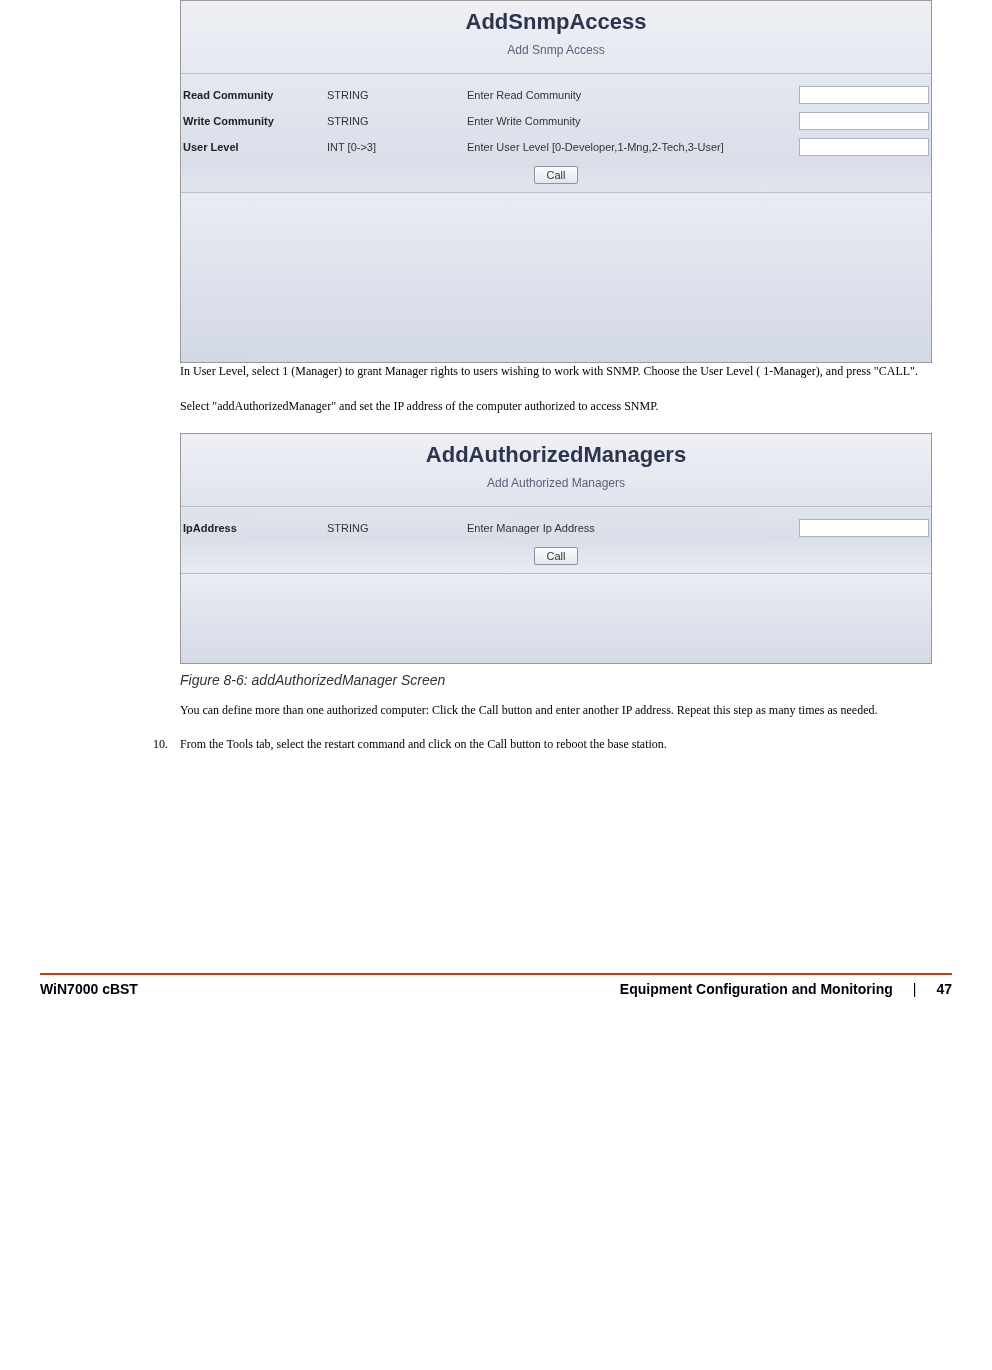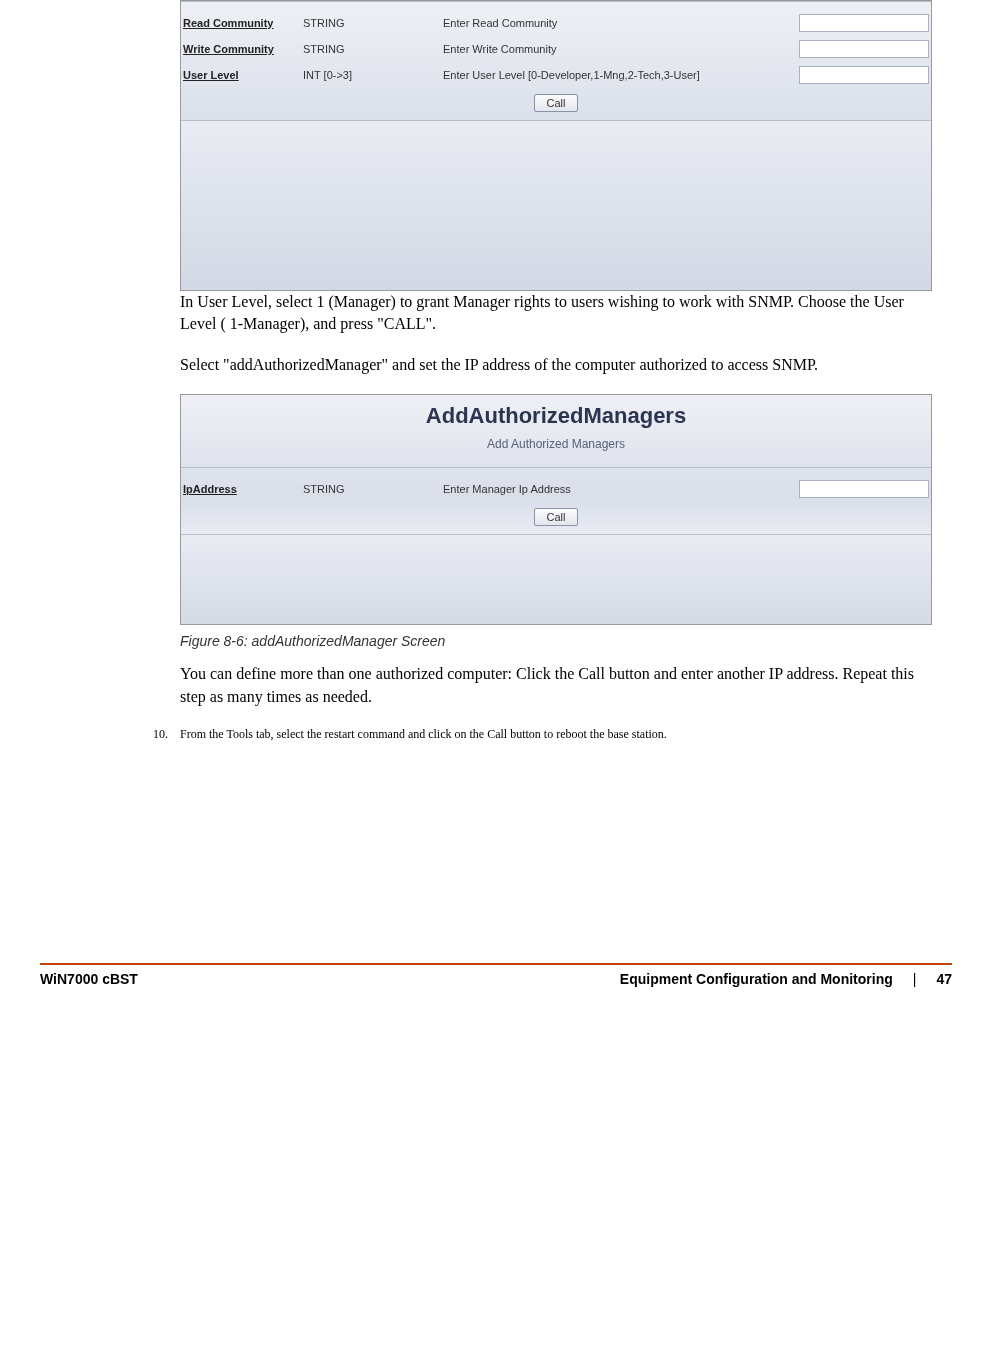--- a/index.html
+++ b/index.html
@@ -42,24 +42,23 @@
   .panel-section {
     padding: 8px 0 0 0;
   }
   .field-row {
     display: flex;
     align-items: center;
     padding: 4px 2px;
     font-size: 11px;
   }
   .field-label {
-    width: 120px;
+    width: 144px;
     font-weight: bold;
     color: #222;
-    text-decoration: underline;
   }
   .field-type {
     width: 140px;
     color: #333;
   }
   .field-desc {
     flex: 1;
     color: #333;
   }
   .field-input input {
@@ -97,21 +96,21 @@
   }
   .figure-caption {
     font-family: Arial, Helvetica, sans-serif;
     font-style: italic;
     font-size: 14px;
     color: #333;
     margin: 8px 0 14px 0;
   }
   .body-text {
     font-family: 'Book Antiqua', Palatino, Georgia, serif;
-    font-size: 16px;
+    font-size: 12px;
     line-height: 1.4;
     margin-bottom: 18px;
   }
   .numbered {
     display: flex;
     gap: 12px;
     margin-left: -40px;
     font-family: 'Book Antiqua', Palatino, Georgia, serif;
     font-size: 12px;
     line-height: 1.4;
@@ -130,20 +129,24 @@
   }
   .footer .right { display: flex; gap: 20px; align-items: center; }
   .footer .sep { font-weight: normal; }
 </style>
 </head>
 <body>
 
 <div class="content">
 
   <div class="screenshot-panel">
+    <div class="panel-header">
+      <div class="panel-title">AddSnmpAccess</div>
+      <div class="panel-subtitle">Add Snmp Access</div>
+    </div>
     <div class="panel-divider"></div>
     <div class="panel-section">
       <div class="field-row">
         <div class="field-label">Read Community</div>
         <div class="field-type">STRING</div>
         <div class="field-desc">Enter Read Community</div>
         <div class="field-input"><input type="text" style=""></div>
       </div>
       <div class="field-row">
         <div class="field-label">Write Community</div>

